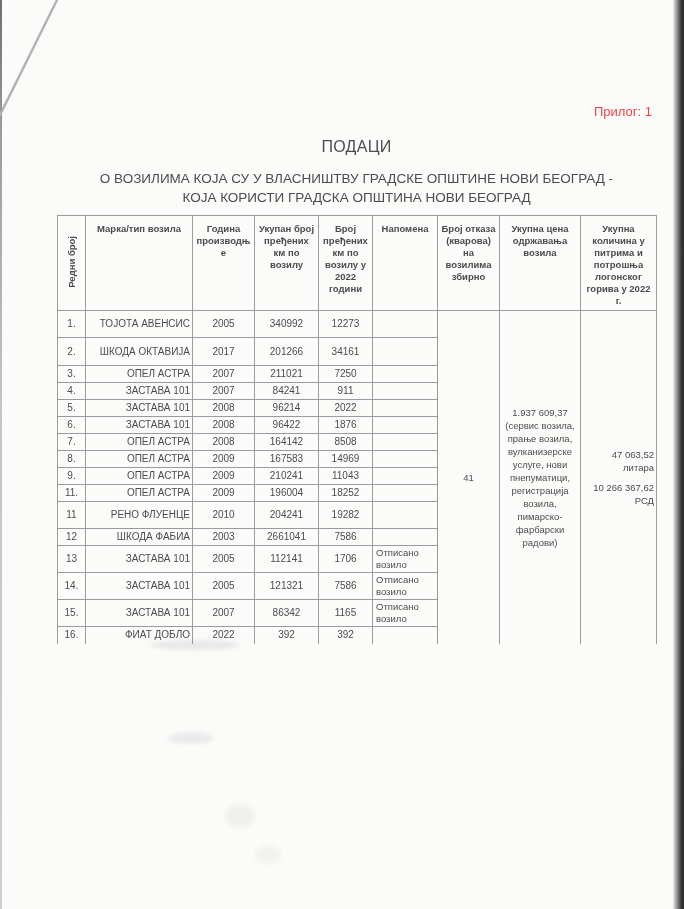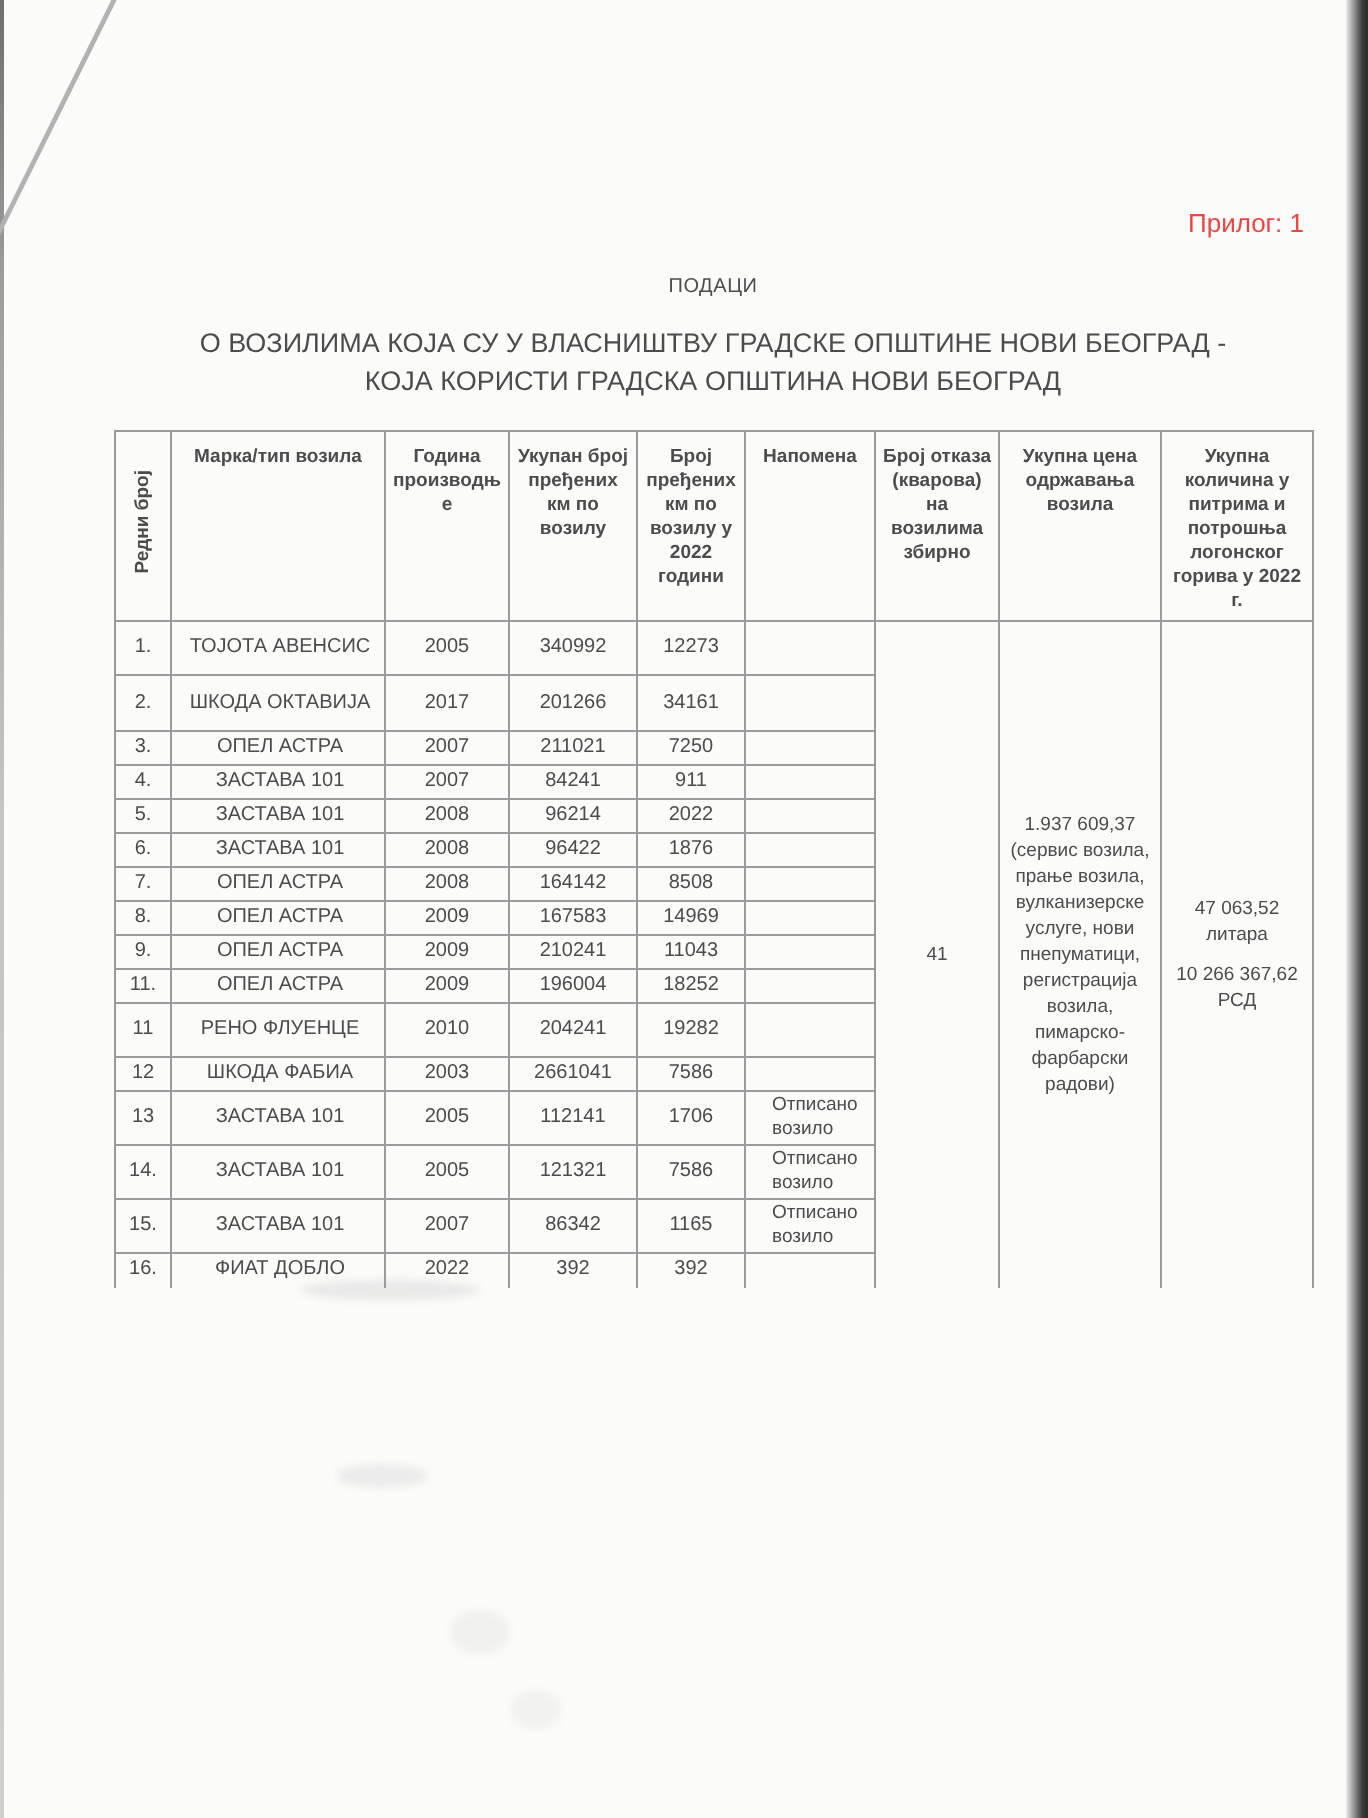--- a/index.html
+++ b/index.html
@@ -16,38 +16,38 @@
     background:linear-gradient(to right,rgba(150,150,150,.15) 0,#8a8a8a 40%,#3a3a3a 75%,#2c2c2c 100%);}
   .fold-svg{position:absolute;left:0;top:0;}
   .smudge{position:absolute;border-radius:50%;filter:blur(2px);}
   .sm1{left:150px;top:640px;width:90px;height:10px;background:rgba(170,170,170,.22);}
   .sm2{left:168px;top:732px;width:46px;height:12px;background:rgba(175,175,175,.20);}
   .sm3{left:225px;top:805px;width:30px;height:22px;background:rgba(180,180,180,.14);}
   .sm4{left:255px;top:845px;width:26px;height:20px;background:rgba(180,180,180,.12);}
 
   .attachment{position:absolute;top:104px;right:32px;font-size:13px;color:#ef4444;}
   .headings{position:absolute;left:57px;top:138px;width:599px;text-align:center;}
-  .doc-title{font-size:10px;margin:0 0 13px 0;font-weight:normal;letter-spacing:.3px;}
+  .doc-title{font-size:16px;margin:0 0 13px 0;font-weight:normal;letter-spacing:.3px;}
   .doc-subtitle{font-size:13.5px;line-height:19px;width:540px;margin:8px auto;}
 
   .table-wrap{position:absolute;left:57px;top:215px;}
   table{border-collapse:collapse;table-layout:fixed;width:599px;font-size:10px;color:#4c4c4c;}
   td,th{border:1px solid #9b9b9b;padding:1px 2px;overflow:hidden;}
   th{font-weight:bold;font-size:9.5px;line-height:12px;vertical-align:top;padding-top:7px;text-align:center;overflow-wrap:break-word;}
   td{vertical-align:middle;text-align:center;line-height:12px;}
-  td.brand{text-align:center;padding-left:4px;}
-  td.note{text-align:left;padding-left:13px;font-size:9.5px;vertical-align:middle;}
+  td.brand{text-align:right;padding-left:4px;}
+  td.note{text-align:left;padding-left:3px;font-size:9.5px;vertical-align:middle;}
   td.span-cell{border-bottom:none;vertical-align:middle;font-size:9.5px;line-height:13px;overflow-wrap:break-word;}
   tr.last td{border-bottom:none;}
   tr.h-header{height:95px;}
   tr.h27{height:27px;} tr.h28{height:28px;} tr.h17{height:17px;}
   tr.h25{height:25px;} tr.h24{height:24px;}
   th.vert{vertical-align:middle;padding:0;}
   .vert-text{writing-mode:vertical-rl;transform:rotate(180deg);white-space:nowrap;font-size:9.5px;display:inline-block;}
-  .fuel-block{margin:7px 0;}
+  .fuel-block{margin:7px 0;text-align:right;}
 </style>
 </head>
 <body>
 
 <div class="left-edge"></div>
 <div class="right-edge"></div>
 <svg class="fold-svg" width="70" height="125">
   <line x1="58" y1="-2" x2="-2" y2="119" stroke="#b2b2b2" stroke-width="2.4"></line>
 </svg>
 <div class="smudge sm1"></div>

